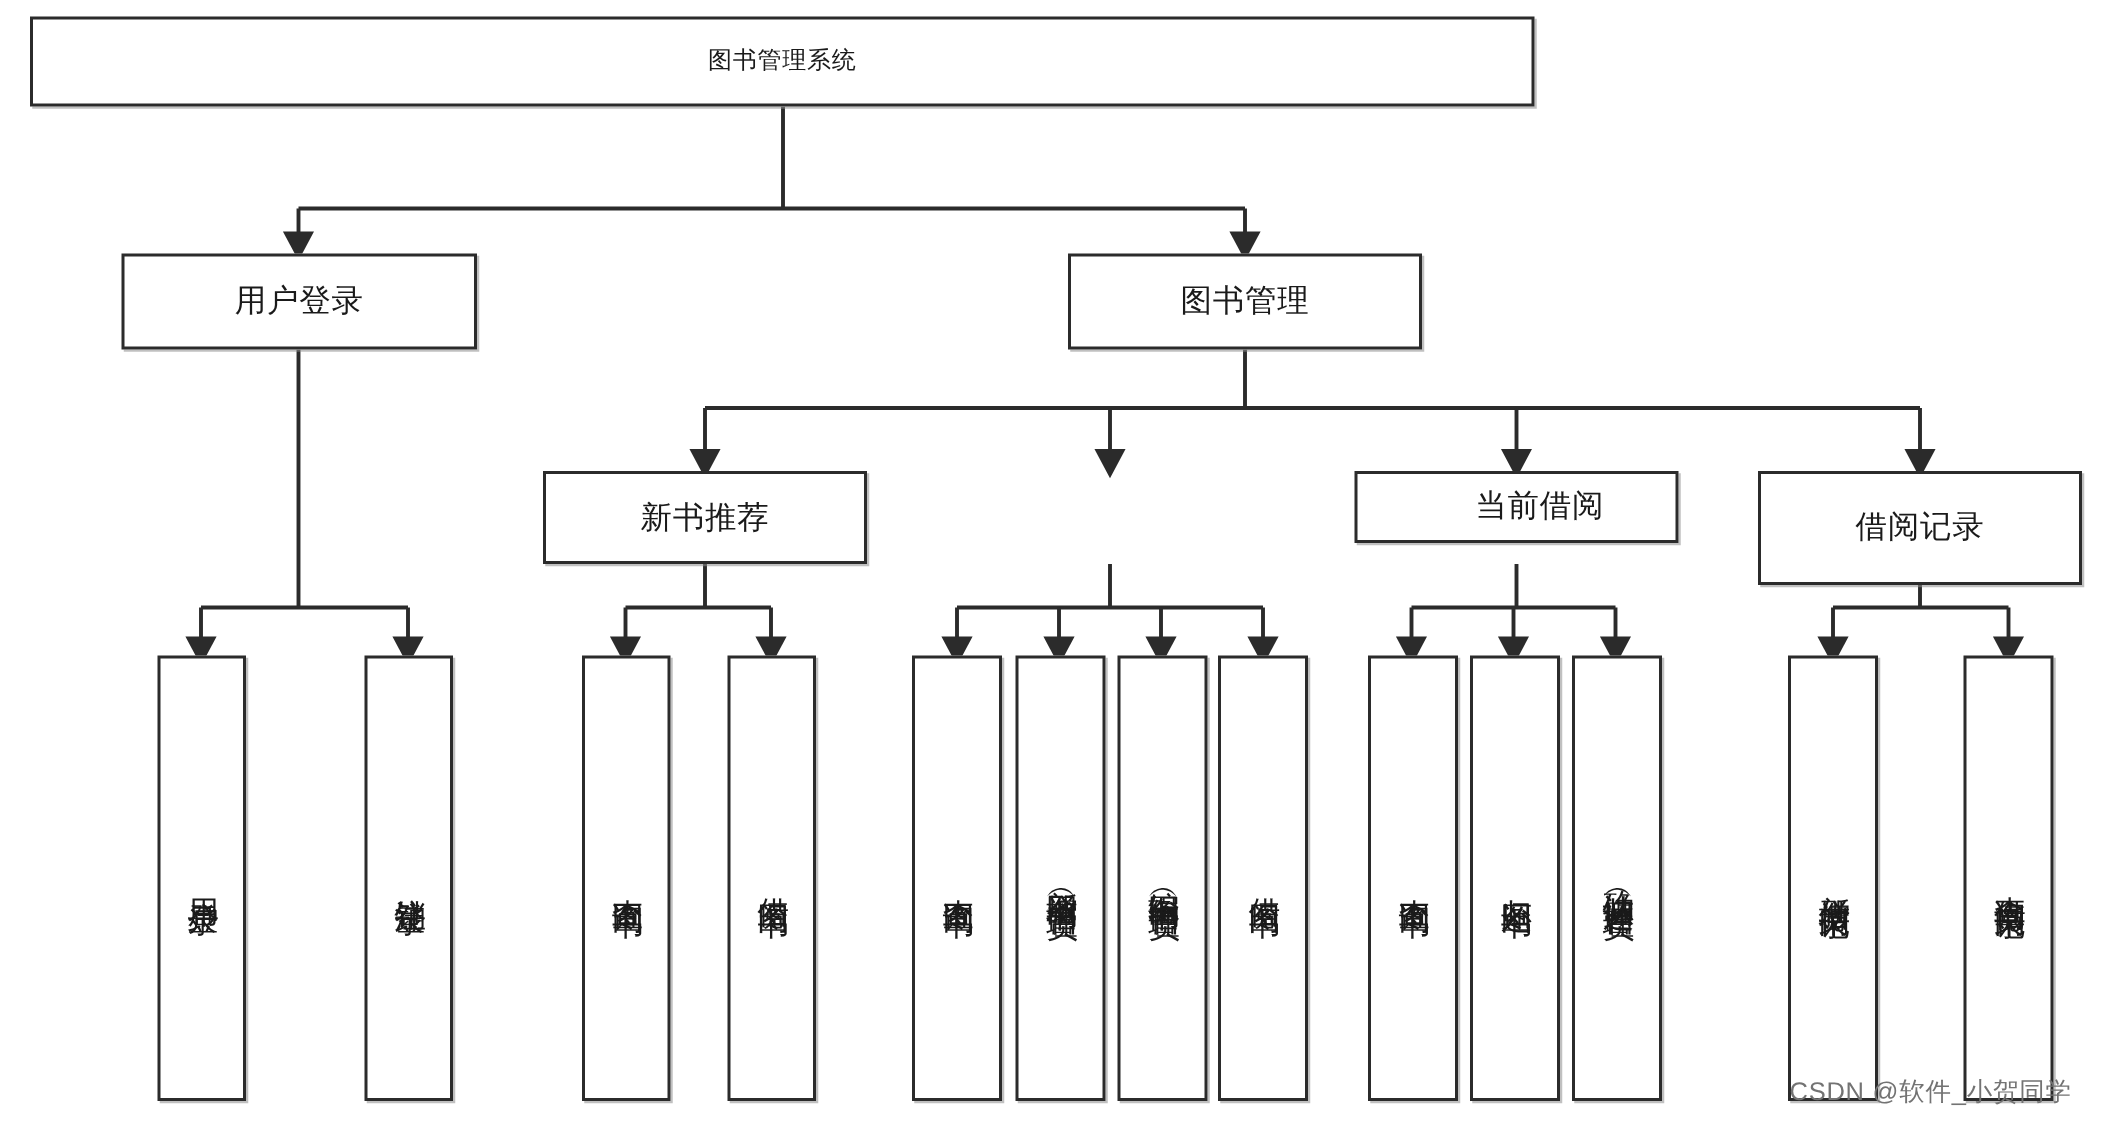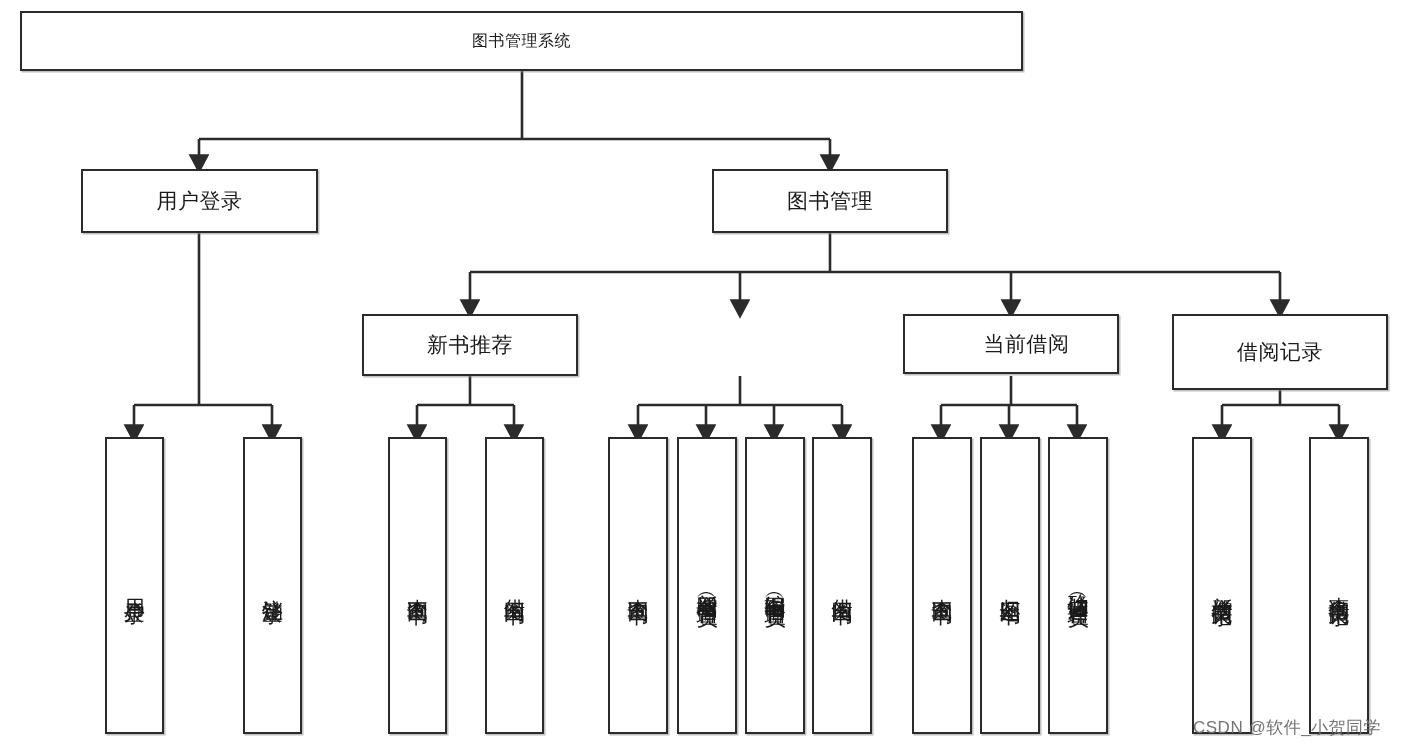--- a/index.html
+++ b/index.html
@@ -135,21 +135,21 @@
   <div class="node h" style="left:81px; top:169px; width:237px; height:64px;">
     <span class="node-label">用户登录</span>
   </div>
   <div class="node h" style="left:712px; top:169px; width:236px; height:64px;">
     <span class="node-label">图书管理</span>
   </div>
 
   <div class="node h" style="left:362px; top:314px; width:216px; height:62px;font-family:Liberation Serif, serif;">
     <span class="node-label">新书推荐</span>
   </div>
-  <div class="node h" style="left:903px; top:314px; width:216px; height:60px;padding-left:31px;">
+  <div class="node h" style="left:903px; top:314px; width:216px; height:48px;padding-left:31px;">
     <span class="node-label">当前借阅</span>
   </div>
   <div class="node h" style="left:1172px; top:314px; width:216px; height:76px;">
     <span class="node-label">借阅记录</span>
   </div>
 
   <div class="node v" style="left:105px; top:437px; width:59px; height:297px;">
     <span class="node-label">用户登录</span>
   </div>
   <div class="node v" style="left:243px; top:437px; width:59px; height:297px;">

